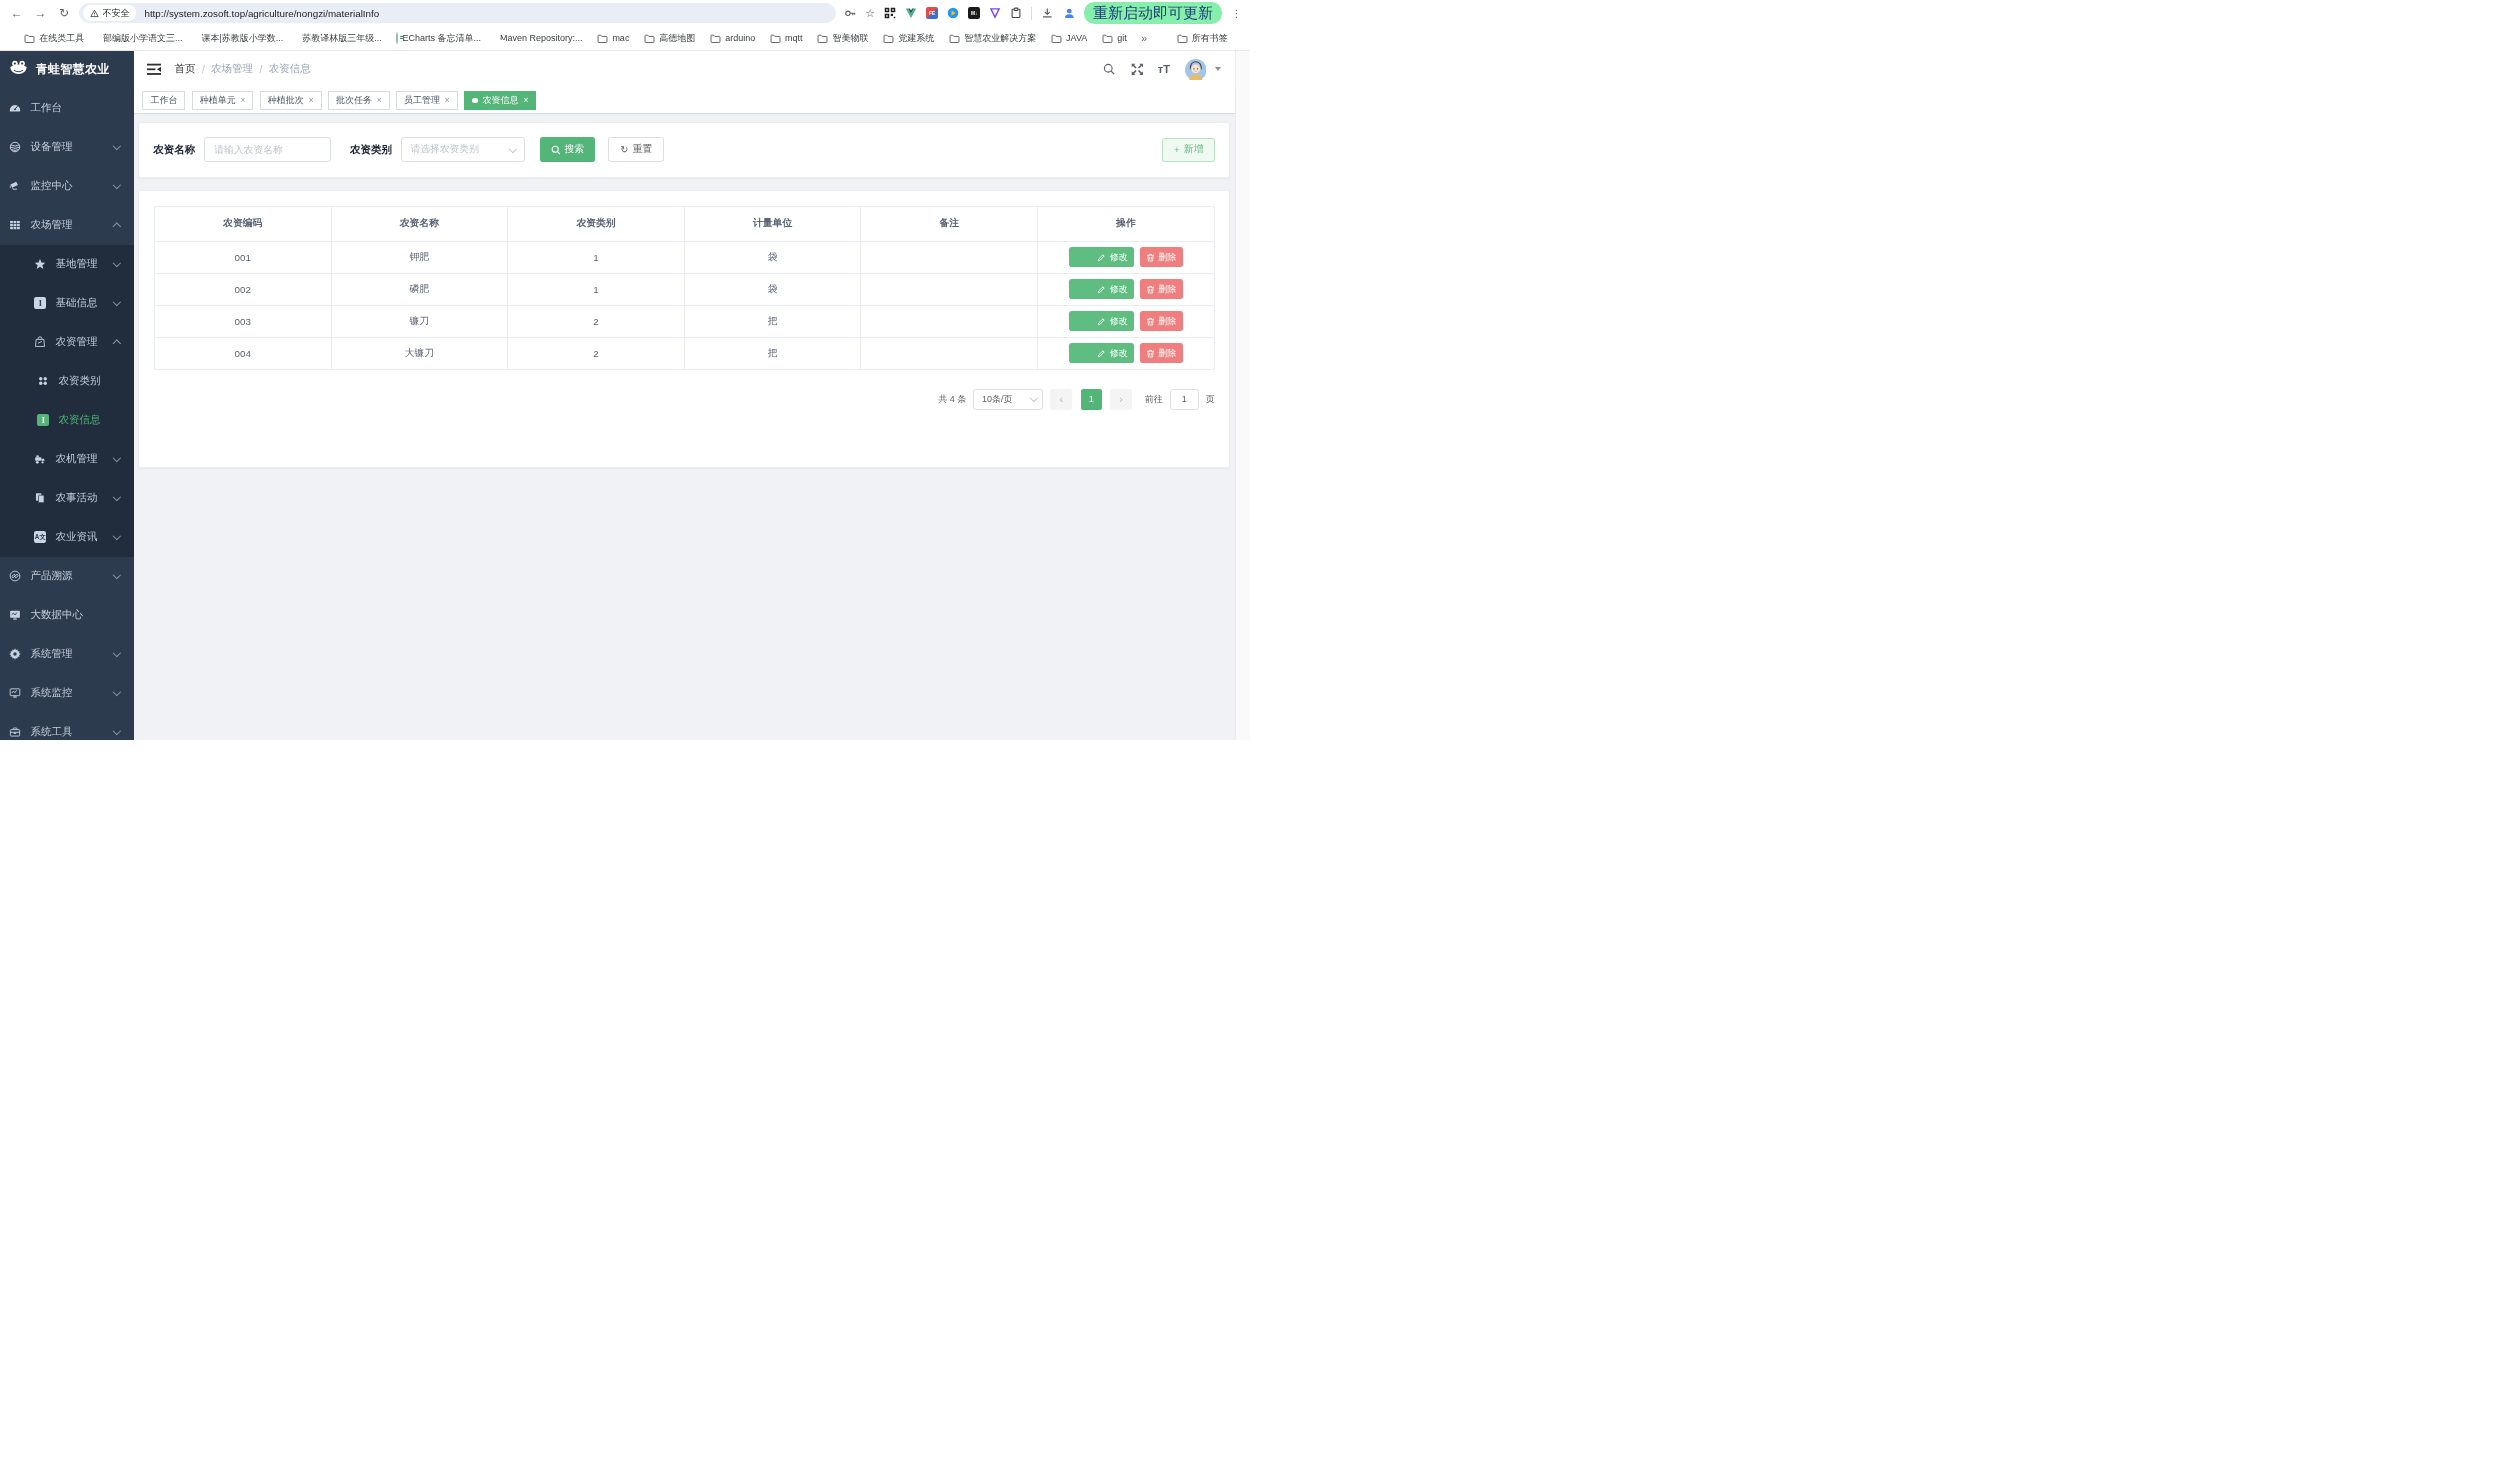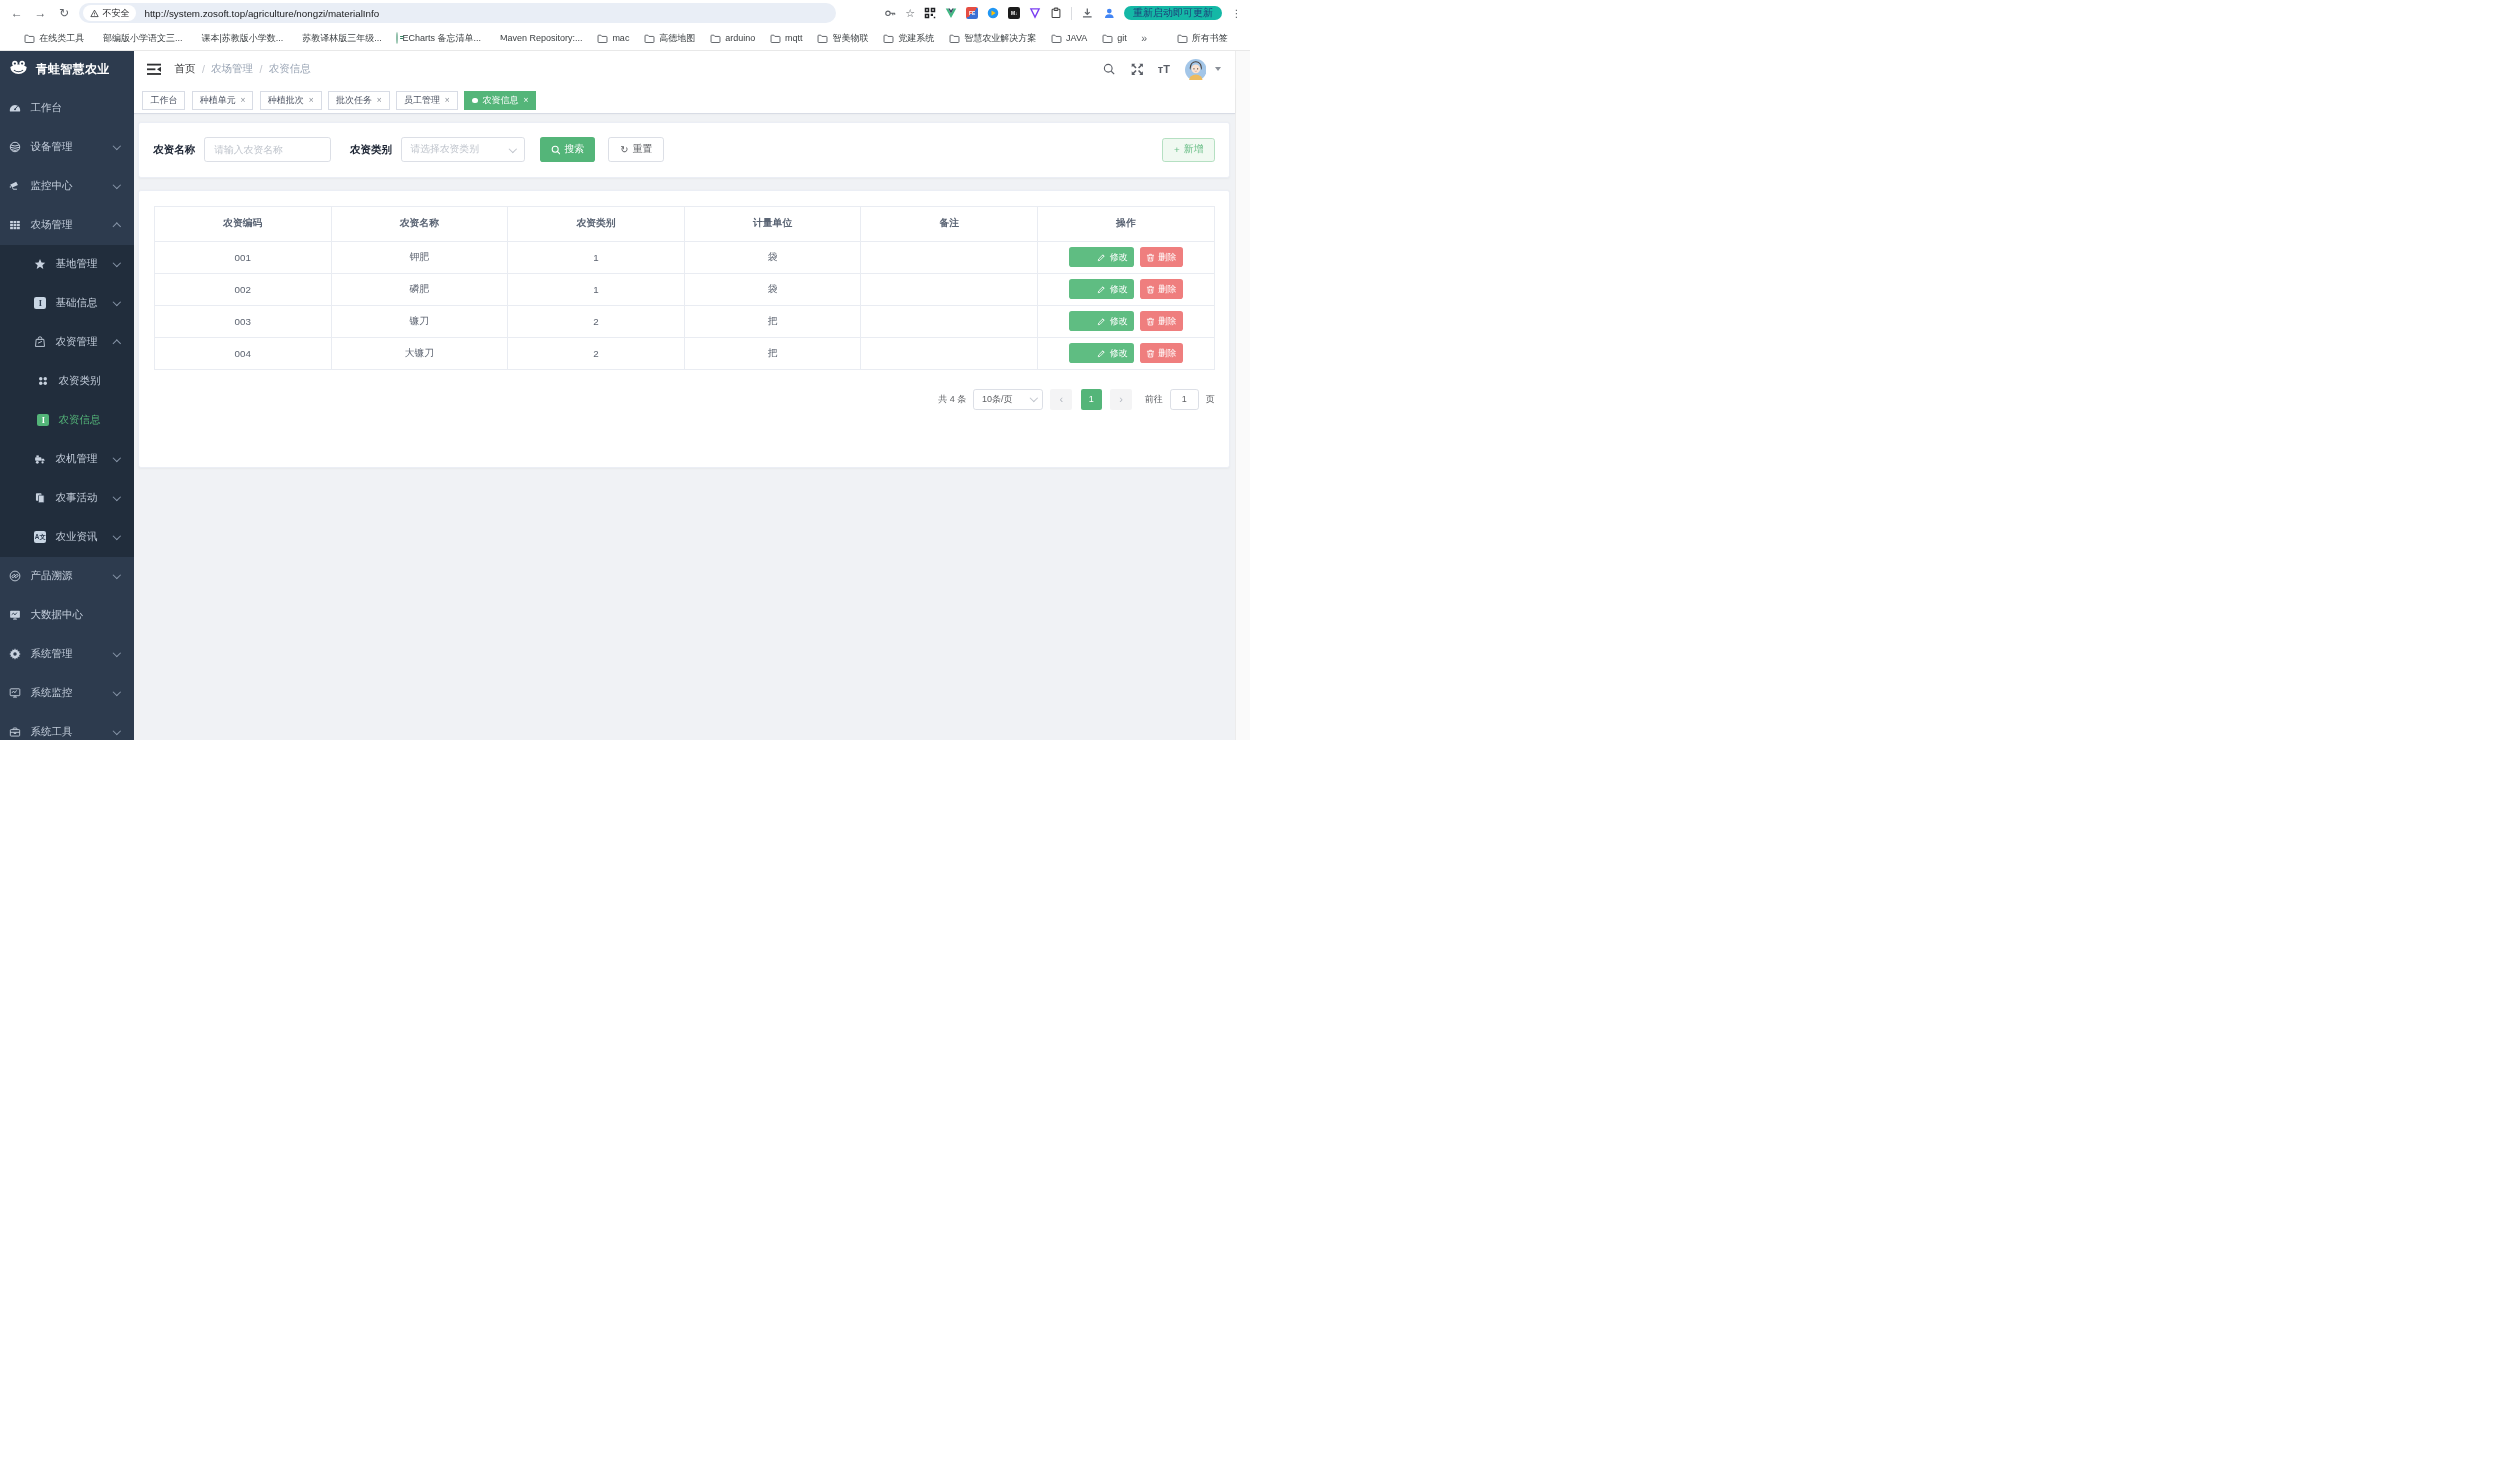--- a/index.html
+++ b/index.html
@@ -15,21 +15,21 @@
   .chrome-bar{height:26.5px;display:flex;align-items:center;padding:0 8.4px;gap:7px;background:#fff;}
   .nav-ic{font-size:12px;color:#5f6368;width:16.7px;height:16.7px;display:flex;align-items:center;justify-content:center;border-radius:50%;cursor:pointer;}
   .omnibox{width:757px;height:20px;border-radius:10.5px;background:#e9eef6;display:flex;align-items:center;padding:0 3.5px 0 3.5px;gap:8px;}
   .sec-chip{background:#fff;border-radius:8.4px;height:16px;display:flex;align-items:center;gap:3.5px;padding:0 7px;font-size:9px;color:#202124;}
   .url-text{font-size:9.8px;color:#202124;white-space:nowrap;}
   .chrome-right{margin-left:auto;display:flex;align-items:center;gap:9px;}
   .ext-badge{width:12px;height:12px;border-radius:2.1px;color:#fff;font-size:4.9px;font-weight:bold;display:flex;align-items:center;justify-content:center;}
   .fe-badge{background:linear-gradient(135deg,#e54d42 50%,#3b6fd4 50%);}
   .md-badge{background:#1b1b1b;}
   .tb-divider{width:0.7px;height:12.6px;background:#dadce0;}
-  .update-pill{height:14px;border-radius:10.5px;background:#14b8a6;color:#1d3c78;font-size:10px;display:flex;align-items:center;padding:0 9px;cursor:pointer;}
+  .update-pill{height:22px;border-radius:10.5px;background:#86efac;color:#1d3c78;font-size:15px;display:flex;align-items:center;padding:0 9px;cursor:pointer;}
   .kebab{color:#5f6368;font-size:10.5px;letter-spacing:0;cursor:pointer;}
   .star-tb{font-size:11px;color:#5f6368;cursor:pointer;}
   
   .bookmarks-bar{height:24.4px;display:flex;align-items:center;gap:14.7px;padding:0 24px;background:#fff;border-bottom:0.7px solid #e8e8e8;font-size:9px;color:#3c4043;white-space:nowrap;overflow:hidden;}
   .bm-item{display:flex;align-items:center;gap:4.2px;cursor:pointer;flex-shrink:0;}
   .bm-green{width:10.5px;height:10.5px;border-radius:50%;background:#3fae49;position:relative;flex-shrink:0;}
   .bm-green i{position:absolute;top:4.2px;width:1.7px;height:1.7px;border-radius:50%;background:#fff;}
   .bm-green i:nth-child(1){left:2.1px;} .bm-green i:nth-child(2){left:4.5px;} .bm-green i:nth-child(3){left:6.8px;}
   .bm-echarts{width:10.5px;height:10.5px;border-radius:50%;background:#dcebe4;border:0.7px solid #8fbfa9;position:relative;flex-shrink:0;}
   .bm-echarts i{position:absolute;left:2.8px;width:4.2px;height:1.1px;background:#2f7d5c;border-radius:0.7px;}

